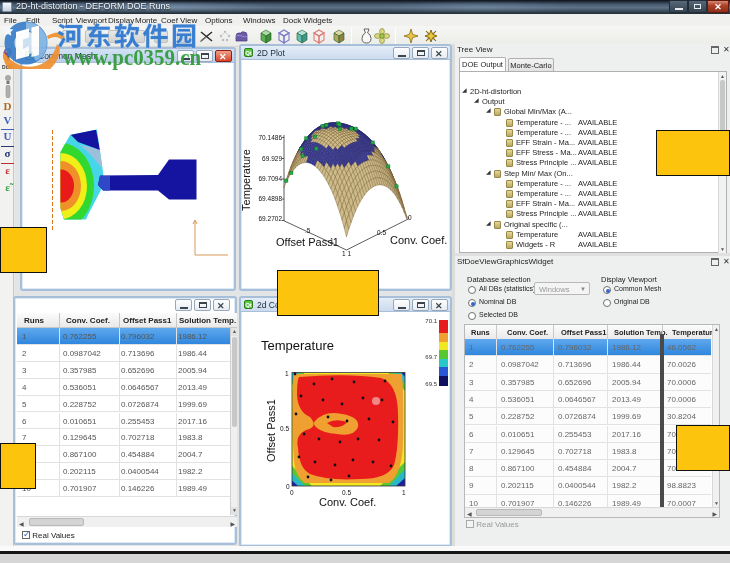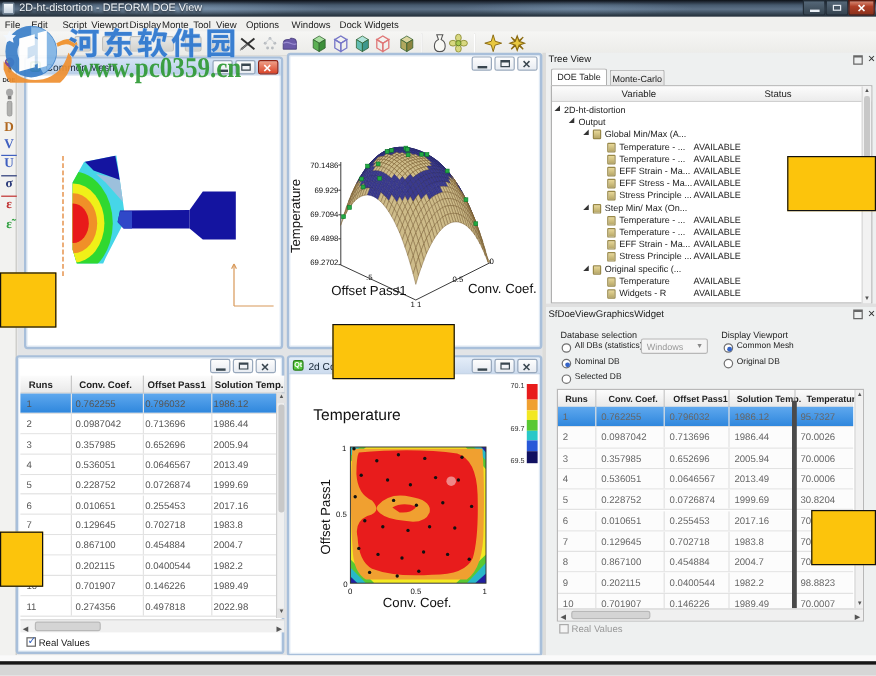--- a/index.html
+++ b/index.html
@@ -1,37 +1,37 @@
 <!DOCTYPE html>
 <html><head><meta charset="utf-8"><style>
 *{margin:0;padding:0;box-sizing:border-box}
 body{width:730px;height:563px;position:relative;overflow:hidden;font-family:"Liberation Sans",sans-serif;background:#e9e9e9}
 .abs{position:absolute}
 </style></head><body>
 <div class="abs" style="left:0;top:0;width:730px;height:14px;background:linear-gradient(180deg,#0d1118,#46596e 30%,#5d7187 55%,#33424f 85%,#202b36);">
 <div class="abs" style="left:60px;top:1px;width:220px;height:12px;background:radial-gradient(ellipse at 40% 50%,rgba(150,180,210,.5),rgba(150,180,210,0) 70%)"></div>
 <div class="abs" style="left:380px;top:1px;width:200px;height:12px;background:radial-gradient(ellipse at 50% 50%,rgba(140,170,200,.35),rgba(140,170,200,0) 70%)"></div>
 <div class="abs" style="left:2px;top:2px;width:10px;height:10px;background:linear-gradient(#f5f8fb,#c8d4e0);border:1px solid #7c8ea0;border-radius:1px"></div>
-<div class="abs" style="left:16px;top:1px;font-size:9px;color:#f2f6fa;text-shadow:0 1px 2px #000">2D-ht-distortion - DEFORM DOE View</div>
+<div class="abs" style="left:16px;top:1px;font-size:9px;color:#f2f6fa;text-shadow:0 1px 2px #000">2D-ht-distortion - DEFORM DOE Runs</div>
 <div class="abs" style="left:669px;top:0px;width:19px;height:13px;background:linear-gradient(#566879,#35434f);border:1px solid #222c36;border-radius:0 0 2px 2px">
       <div class="abs" style="left:5px;top:7px;width:8px;height:2px;background:#e8eef4"></div>
     </div>
 <div class="abs" style="left:688px;top:0px;width:19px;height:13px;background:linear-gradient(#566879,#35434f);border:1px solid #222c36;border-radius:0 0 2px 2px">
       <div class="abs" style="left:5px;top:3px;width:7px;height:5px;border:1px solid #e8eef4"></div>
     </div>
 <div class="abs" style="left:707px;top:0px;width:22px;height:13px;background:linear-gradient(#d88a74,#b04028 40%,#8c301a);border:1px solid #5e1a0c;border-radius:0 0 2px 2px;color:#fff;font-size:9px;font-weight:bold;text-align:center;line-height:12px">✕</div>
 </div>
 <div class="abs" style="left:0;top:14px;width:730px;height:12px;background:#f0f0ee;font-size:8px;color:#222">
     <span class="abs" style="left:4px;top:2px">File</span>
     <span class="abs" style="left:26px;top:2px">Edit</span>
     <span class="abs" style="left:52px;top:2px">Script</span>
     <span class="abs" style="left:76px;top:2px">Viewport</span>
     <span class="abs" style="left:108px;top:2px">Display</span>
     <span class="abs" style="left:135px;top:2px">Monte</span>
-    <span class="abs" style="left:161px;top:2px">Tool</span>
+    <span class="abs" style="left:161px;top:2px">Coef</span>
     <span class="abs" style="left:180px;top:2px">View</span>
     <span class="abs" style="left:205px;top:2px">Options</span>
     <span class="abs" style="left:243px;top:2px">Windows</span>
     <span class="abs" style="left:283px;top:2px">Dock Widgets</span>
   </div>
 <div class="abs" style="left:0;top:26px;width:730px;height:21px;background:linear-gradient(#f6f6f4,#ebebe8);border-bottom:1px solid #d8d8d4"></div>
 <svg class="abs" style="left:258px;top:29px" width="15" height="15" viewBox="0 0 15 15">
 <polygon points="3,4 8,1 13,4 8,7" fill="#a8dfa0" stroke="#2a5a28" stroke-width="0.6"></polygon>
 <polygon points="3,4 8,7 8,14 3,11" fill="#5cb054" stroke="#2a5a28" stroke-width="0.6"></polygon>
 <polygon points="8,7 13,4 13,11 8,14" fill="#3d8f3a" stroke="#2a5a28" stroke-width="0.6"></polygon>
@@ -184,20 +184,24 @@
 <g stroke="#d89858" stroke-width="1" fill="none">
 <line x1="195" y1="219" x2="195" y2="253"></line>
           <line x1="195" y1="253" x2="228" y2="253"></line>
 <line x1="193" y1="222" x2="195" y2="218"></line>
           <line x1="197" y1="222" x2="195" y2="218"></line>
 </g>
 </g>
     </svg>
 </div>
 <div class="abs" style="left:239px;top:44px;width:213px;height:247px;background:#fff;border:2px solid #a8bfda;border-radius:3px;box-shadow:0 0 0 1px #dfe9f4 inset">
+    <div class="abs" style="left:0;top:0;width:209px;height:14px;background:linear-gradient(#e4edf8,#ccdbee);border-bottom:1px solid #a8bfda;border-radius:2px 2px 0 0">
+      <div style="position:absolute;left:3px;top:2px;width:9px;height:9px;background:#57c93d;border:1px solid #2e7d1e;border-radius:2px;color:#fff;font:bold 6px 'Liberation Sans',sans-serif;text-align:center;line-height:9px">Qt</div>
+      <span class="abs" style="left:16px;top:2px;font-size:8.5px;color:#1a2a3a">2D Plot</span>
+    </div>
 
     <div style="position:absolute;left:152px;top:1px;width:17px;height:12px;background:linear-gradient(#fdfdfd,#e8ecf2);border:1px solid #98a8bc;border-radius:2px;">
       <div style="position:absolute;left:4px;top:7px;width:8px;height:2px;background:#39464f"></div>
     </div>
     <div style="position:absolute;left:171px;top:1px;width:17px;height:12px;background:linear-gradient(#fdfdfd,#e8ecf2);border:1px solid #98a8bc;border-radius:2px;">
       <div style="position:absolute;left:4px;top:2px;width:8px;height:6px;border:1px solid #39464f;border-top-width:2px"></div>
     </div>
     <div style="position:absolute;left:190px;top:1px;width:17px;height:12px;background:linear-gradient(#fdfdfd,#e8ecf2);border:1px solid #98a8bc;border-radius:2px;">
       <div style="position:absolute;left:3px;top:1px;font:bold 9px 'Liberation Sans',sans-serif;color:#39464f">✕</div>
     </div>
@@ -1139,29 +1143,20 @@
     </div>
     <div class="abs" style="left:2px;top:182.1px;width:213px;height:16.9px;background:#fff;border-bottom:1px solid #e2e2e2;font-size:8px;color:#555">
 <span class="abs" style="left:5px;top:4px">10</span>
       <span class="abs" style="left:46px;top:4px">0.701907</span>
       <span class="abs" style="left:104px;top:4px">0.146226</span>
       <span class="abs" style="left:161px;top:4px">1989.49</span>
 <span class="abs" style="left:42px;top:0;width:1px;height:100%;background:#e2e2e2"></span>
       <span class="abs" style="left:102px;top:0;width:1px;height:100%;background:#e2e2e2"></span>
       <span class="abs" style="left:159px;top:0;width:1px;height:100%;background:#e2e2e2"></span>
     </div>
-    <div class="abs" style="left:2px;top:199.0px;width:213px;height:16.9px;background:#fff;border-bottom:1px solid #e2e2e2;font-size:8px;color:#555">
-<span class="abs" style="left:5px;top:4px">11</span>
-      <span class="abs" style="left:46px;top:4px">0.274356</span>
-      <span class="abs" style="left:104px;top:4px">0.497818</span>
-      <span class="abs" style="left:161px;top:4px">2022.98</span>
-<span class="abs" style="left:42px;top:0;width:1px;height:100%;background:#e2e2e2"></span>
-      <span class="abs" style="left:102px;top:0;width:1px;height:100%;background:#e2e2e2"></span>
-      <span class="abs" style="left:159px;top:0;width:1px;height:100%;background:#e2e2e2"></span>
-    </div>
 <div class="abs" style="left:215px;top:30px;width:7px;height:187px;background:#f0f0f0;border-left:1px solid #d0d0d0">
 <div style="position:absolute;left:0;top:0;width:7px;height:8px;background:#e2e2e2;font-size:5px;text-align:center;color:#555">▲</div>
 <div style="position:absolute;left:1px;top:9px;width:5px;height:90px;background:#c8c8c8;border-radius:2px"></div>
 <div style="position:absolute;left:0;bottom:0;width:7px;height:8px;background:#e2e2e2;font-size:5px;text-align:center;color:#555">▼</div>
     </div>
 <div class="abs" style="left:2px;top:218px;width:220px;height:11px;background:#f0f0f0;border-top:1px solid #d8d8d8">
 <div style="position:absolute;left:2px;top:3px;font-size:6px;color:#555">◀</div>
 <div style="position:absolute;left:12px;top:1px;width:55px;height:8px;background:#d4d4d4;border:1px solid #b8b8b8;border-radius:2px"></div>
 <div style="position:absolute;right:2px;top:3px;font-size:6px;color:#555">▶</div>
     </div>
@@ -1269,27 +1264,23 @@
 </g>
 </g>
 </g>
     </svg>
 </div>
 <div class="abs" style="left:455px;top:44px;width:275px;height:502px;background:#eef0f0"></div>
 <div class="abs" style="left:455px;top:44px;width:275px;height:211px;background:#eef0f0">
 <div class="abs" style="left:2px;top:1px;font-size:8px;color:#222">Tree View</div>
 <div class="abs" style="left:256px;top:2px;width:8px;height:8px;border:1px solid #666;border-top-width:2px"></div>
 <div class="abs" style="left:268px;top:1px;font-size:8px;color:#333">✕</div>
-<div class="abs" style="left:4px;top:13px;width:47px;height:14px;background:#fff;border:1px solid #b0b0b0;border-bottom:none;border-radius:2px 2px 0 0;font-size:8px;color:#222;text-align:center;line-height:14px;font-size:7.5px">DOE Table</div>
+<div class="abs" style="left:4px;top:13px;width:47px;height:14px;background:#fff;border:1px solid #b0b0b0;border-bottom:none;border-radius:2px 2px 0 0;font-size:8px;color:#222;text-align:center;line-height:14px;font-size:7.5px">DOE Output</div>
 <div class="abs" style="left:53px;top:14px;width:46px;height:13px;background:linear-gradient(#f2f2f2,#e2e2e2);border:1px solid #b0b0b0;border-bottom:none;border-radius:2px 2px 0 0;font-size:8px;color:#222;text-align:center;line-height:13px;font-size:7.5px">Monte-Carlo</div>
 <div class="abs" style="left:4px;top:27px;width:268px;height:182px;background:#fff;border:1px solid #b0b0b0"></div>
-<div class="abs" style="left:5px;top:28px;width:266px;height:13px;background:linear-gradient(#fcfcfc,#ececec);border-bottom:1px solid #d0d0d0;font-size:8px;color:#222">
-      <span class="abs" style="left:58px;top:2px">Variable</span>
-      <span class="abs" style="left:177px;top:2px">Status</span>
-    </div>
 <div class="abs" style="left:263px;top:28px;width:8px;height:181px;background:#f2f2f2;border-left:1px solid #d8d8d8">
       <div style="position:absolute;top:1px;left:1px;font-size:5px;color:#555">▲</div>
       <div style="position:absolute;bottom:1px;left:1px;font-size:5px;color:#555">▼</div>
       <div style="position:absolute;top:8px;left:1px;width:5px;height:60px;background:#c8c8c8;border-radius:2px"></div>
     </div>
 </div>
 <div class="abs" style="left:455px;top:0;width:0;height:0"></div>
 
 <div class="abs" style="left:455px;top:44px;width:275px;height:0px;overflow:visible">
       <span class="abs" style="left:7px;top:42.0px;font-size:6px;color:#333">◢</span>
@@ -1435,21 +1426,21 @@
 <span class="abs" style="left:31px;top:0;width:1px;height:15px;background:#c8c8c8"></span>
     <span class="abs" style="left:88px;top:0;width:1px;height:15px;background:#c8c8c8"></span>
     <span class="abs" style="left:142px;top:0;width:1px;height:15px;background:#c8c8c8"></span>
     <span class="abs" style="left:197px;top:0;width:1px;height:15px;background:#c8c8c8"></span>
   </div>
 <div class="abs" style="left:465px;top:339.0px;width:246px;height:17.3px;background:linear-gradient(#5fa8ee,#2f87dd);border-bottom:1px solid #e2e2e2;font-size:8px;color:#666;overflow:hidden">
 <span class="abs" style="left:4px;top:4px">1</span>
     <span class="abs" style="left:36px;top:4px">0.762255</span>
     <span class="abs" style="left:93px;top:4px">0.796032</span>
     <span class="abs" style="left:147px;top:4px">1986.12</span>
-    <span class="abs" style="left:202px;top:4px">95.7327</span>
+    <span class="abs" style="left:202px;top:4px">46.0562</span>
 <span class="abs" style="left:31px;top:0;width:1px;height:100%;background:#e2e2e2"></span>
     <span class="abs" style="left:88px;top:0;width:1px;height:100%;background:#e2e2e2"></span>
     <span class="abs" style="left:142px;top:0;width:1px;height:100%;background:#e2e2e2"></span>
     <span class="abs" style="left:197px;top:0;width:1px;height:100%;background:#e2e2e2"></span>
   </div>
 <div class="abs" style="left:465px;top:356.3px;width:246px;height:17.3px;background:#fcfcfc;border-bottom:1px solid #e2e2e2;font-size:8px;color:#666;overflow:hidden">
 <span class="abs" style="left:4px;top:4px">2</span>
     <span class="abs" style="left:36px;top:4px">0.0987042</span>
     <span class="abs" style="left:93px;top:4px">0.713696</span>
     <span class="abs" style="left:147px;top:4px">1986.44</span>

